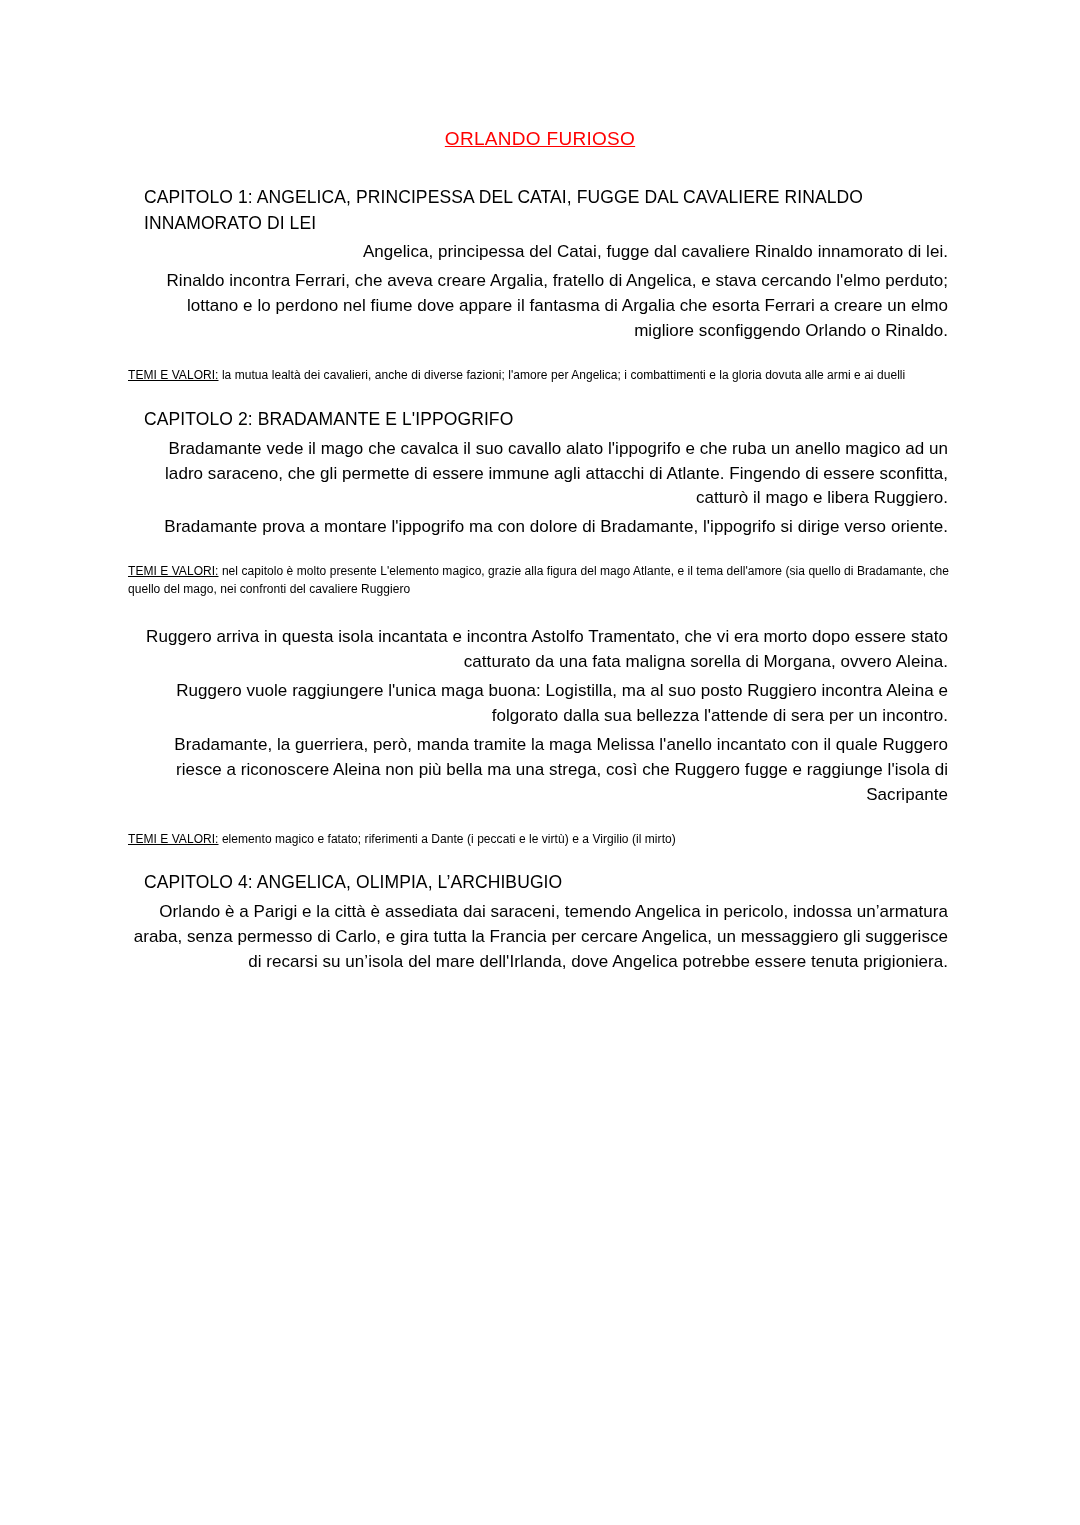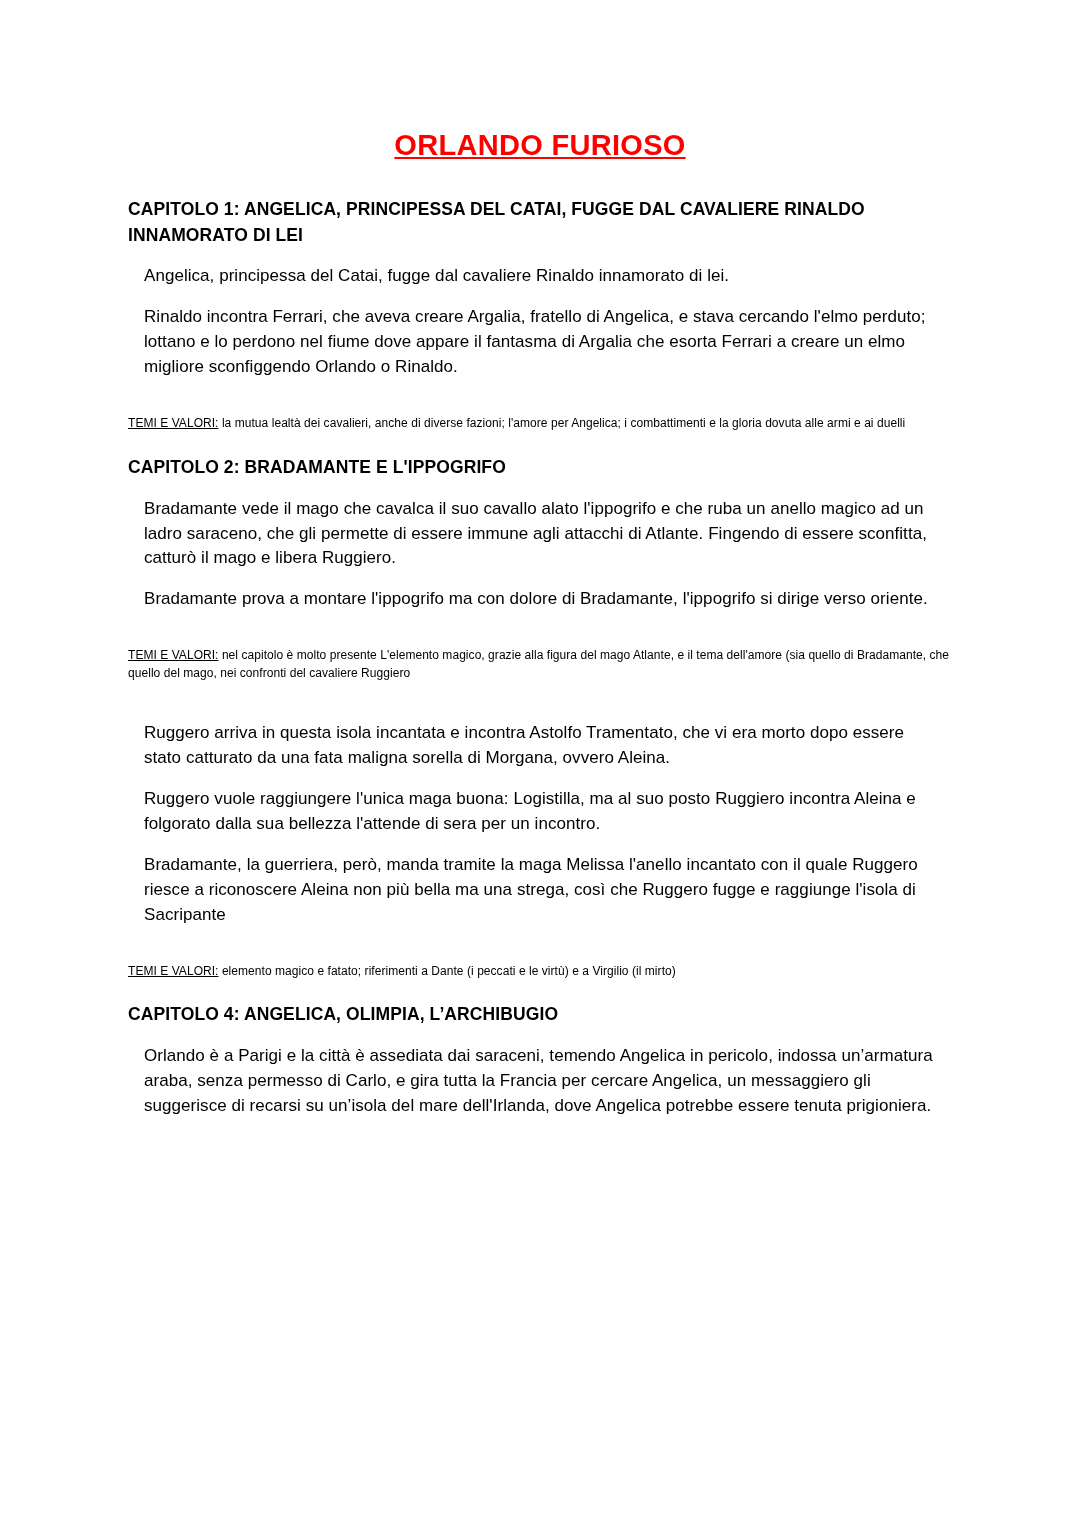--- a/index.html
+++ b/index.html
@@ -17,42 +17,43 @@
   .page {
     position: relative;
     width: 1080px;
     height: 1525px;
     box-sizing: border-box;
     padding: 128px 128px 60px 128px;
   }
   .doc-title {
     text-align: center;
     color: #ff0000;
-    font-size: 29px;
-    font-weight: 700;
+    font-size: 19px;
+    font-weight: 400;
     text-decoration: underline;
     letter-spacing: 0.3px;
     margin: 0 0 34px 0;
     line-height: 1.2;
   }
   .chapter {
     margin-bottom: 0;
   }
   .chapter-heading {
     font-size: 17.5px;
-    font-weight: bold;
+    font-weight: normal;
     line-height: 1.47;
-    margin: 0 0 2px 0;
+    margin: 0 0 2px 16px;
     letter-spacing: 0.1px;
   }
   .para {
     font-size: 17px;
     line-height: 1.47;
-    margin: 16px;
+    margin: 4px;
     letter-spacing: 0.05px;
+    text-align: right;
   }
   .themes {
     font-size: 12px;
     line-height: 1.47;
     margin: 0;
     letter-spacing: 0.05px;
   }
   .themes .label {
     text-decoration: underline;
   }

